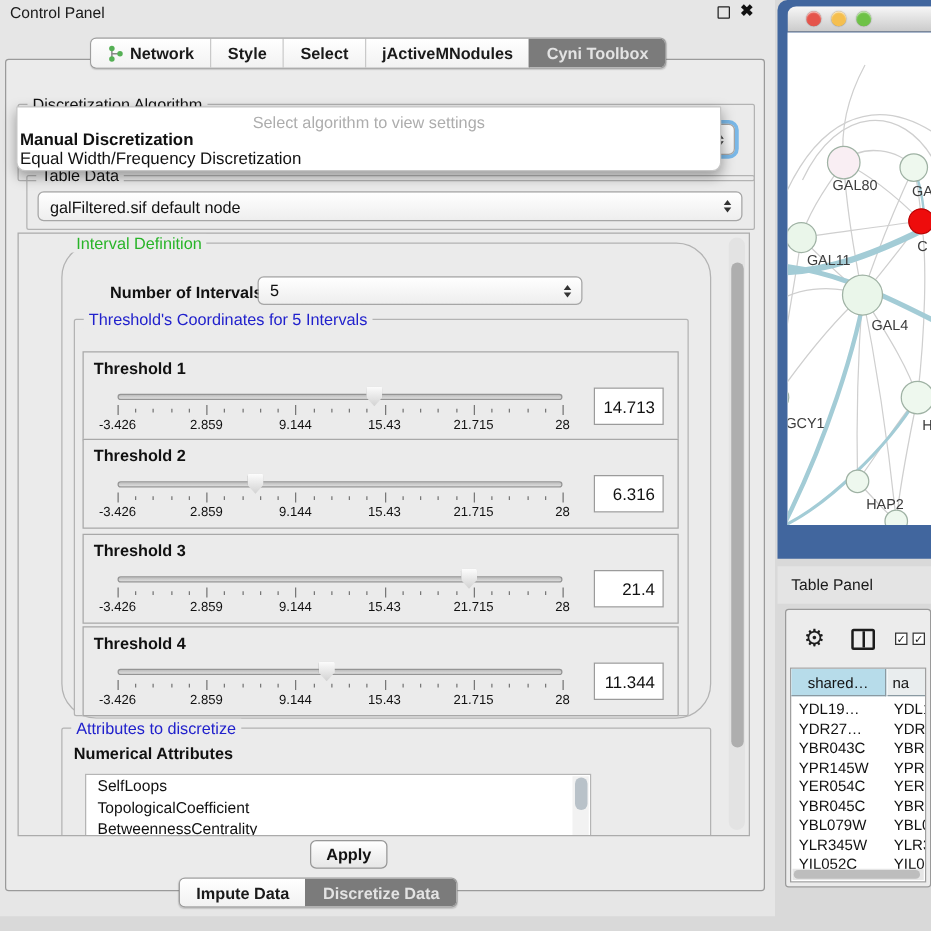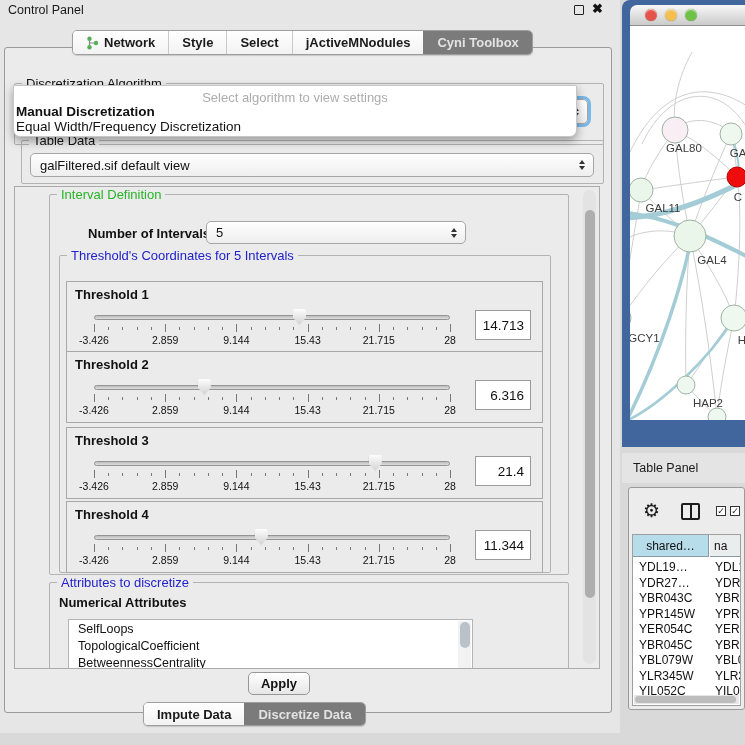--- a/index.html
+++ b/index.html
@@ -145,31 +145,31 @@
         <span class="arrows">
             <i class="up"></i>
             <i class="dn"></i>
           </span>
       </div>
     </div>
 
     <div class="group" style="left:16px; top:92px; width:583px; height:44px;">
       <span class="group-title t-black">Table Data</span>
       <div class="combo" style="left:8px; top:12px; width:564px; height:24px;">
-        <span>galFiltered.sif default view</span>
+        <span>galFiltered.sif default node</span>
         <span class="arrows">
             <i class="up"></i>
             <i class="dn"></i>
           </span>
       </div>
     </div>
 
     <div id="scrollpane">
 
-      <div class="group" style="left:34px; top:7px; width:520px; height:381px;">
+      <div class="group" style="left:34px; top:7px; width:520px; height:381px;border-radius:28px;">
         <span class="group-title t-green">Interval Definition</span>
 
         <span style="position:absolute; left:38px; top:31px; font-size:13px; font-weight:bold;">Number of Intervals</span>
         <div class="combo" style="left:156px; top:26px; width:260px; height:23px;">
           <span>5</span>
           <span class="arrows">
               <i class="up"></i>
               <i class="dn"></i>
             </span>
         </div>

